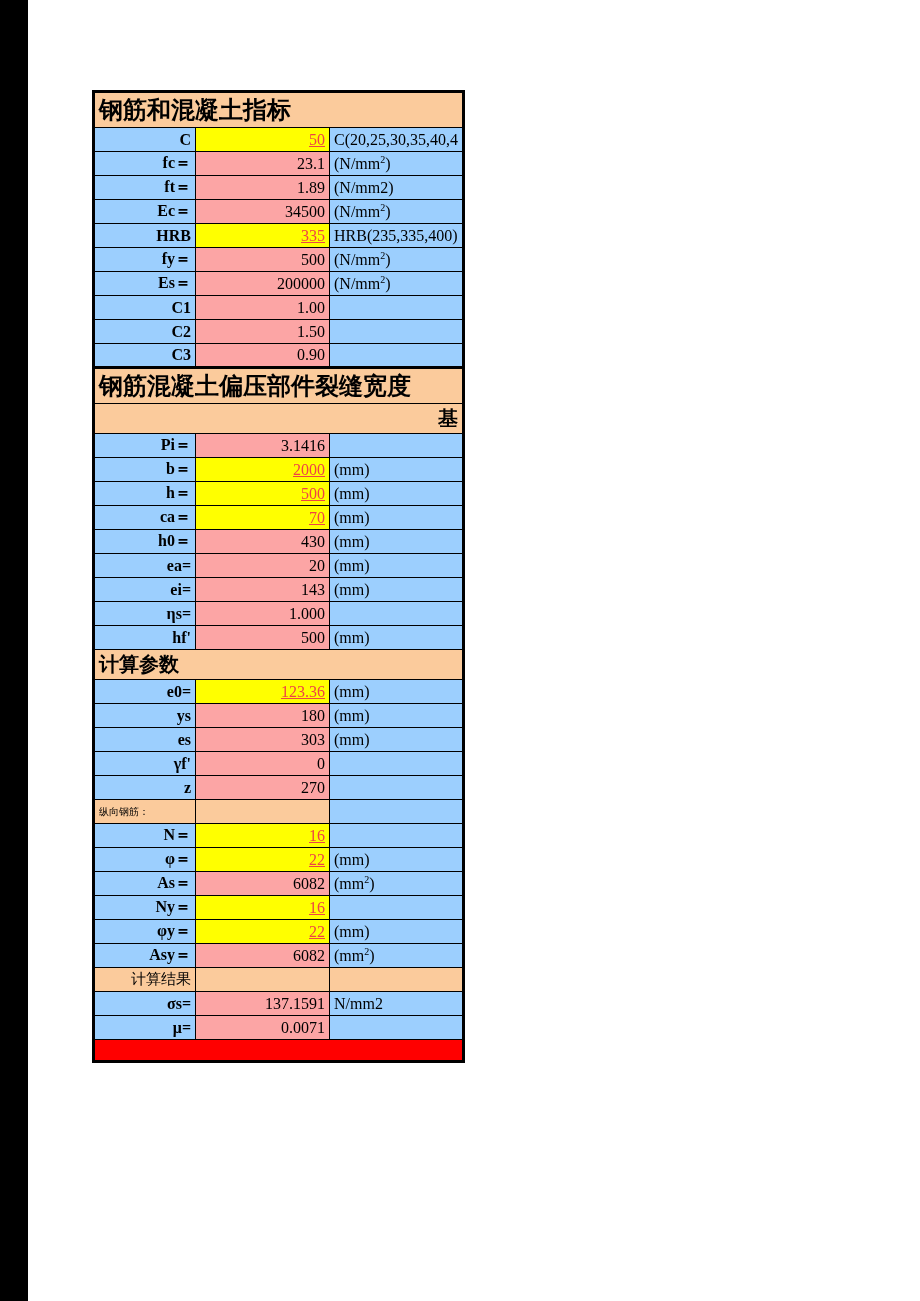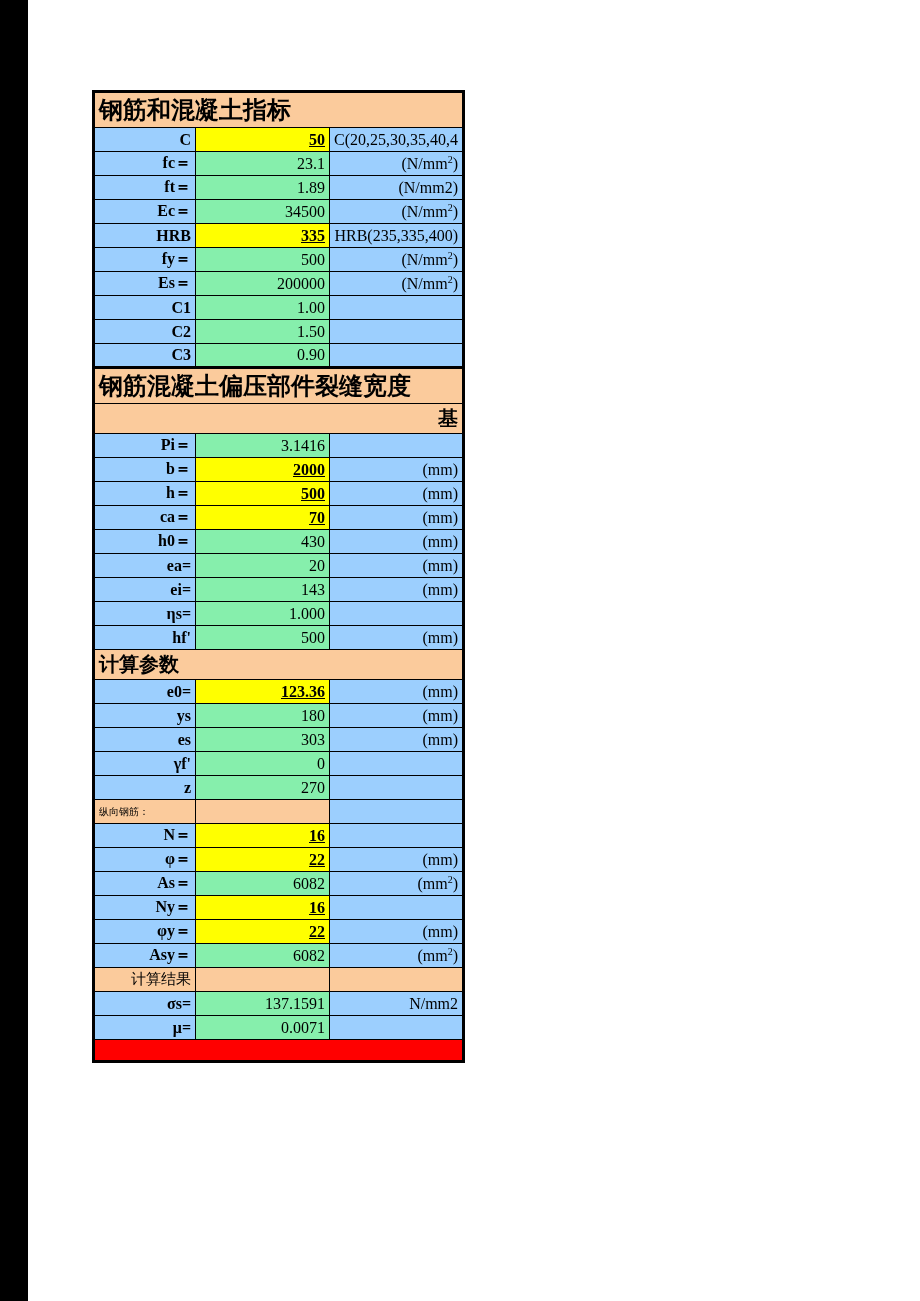--- a/index.html
+++ b/index.html
@@ -25,27 +25,27 @@
     border: 1px solid #000;
     height: 24px;
     padding: 1px 4px;
     box-sizing: border-box;
     vertical-align: middle;
     overflow: hidden;
     white-space: nowrap;
   }
   .col-label { width: 102px; text-align: right; font-weight: bold; }
   .col-val   { width: 134px; text-align: right; }
-  .col-unit  { width: 132px; text-align: right; }
+  .col-unit  { width: 132px; text-align: left; }
   .blue  { background: #9CCFFE; }
   .peach { background: #FBCB9C; }
   .yellow{ background: #FFFF00; }
-  .white { background: #86efac; }
+  .white { background: #fca5a5; }
   .red   { background: #FF0000; }
-  .input-val { color: #000000; text-decoration: underline; font-weight: bold; }
+  .input-val { color: #ef4444; text-decoration: underline; font-weight: normal; }
   .hdr-big {
     font-family: "SimHei","黑体",sans-serif;
     font-size: 24px;
     font-weight: bold;
     text-align: left;
     height: 32px;
   }
   .hdr-sub {
     font-family: "SimSun","宋体",serif;
     font-size: 20px;

